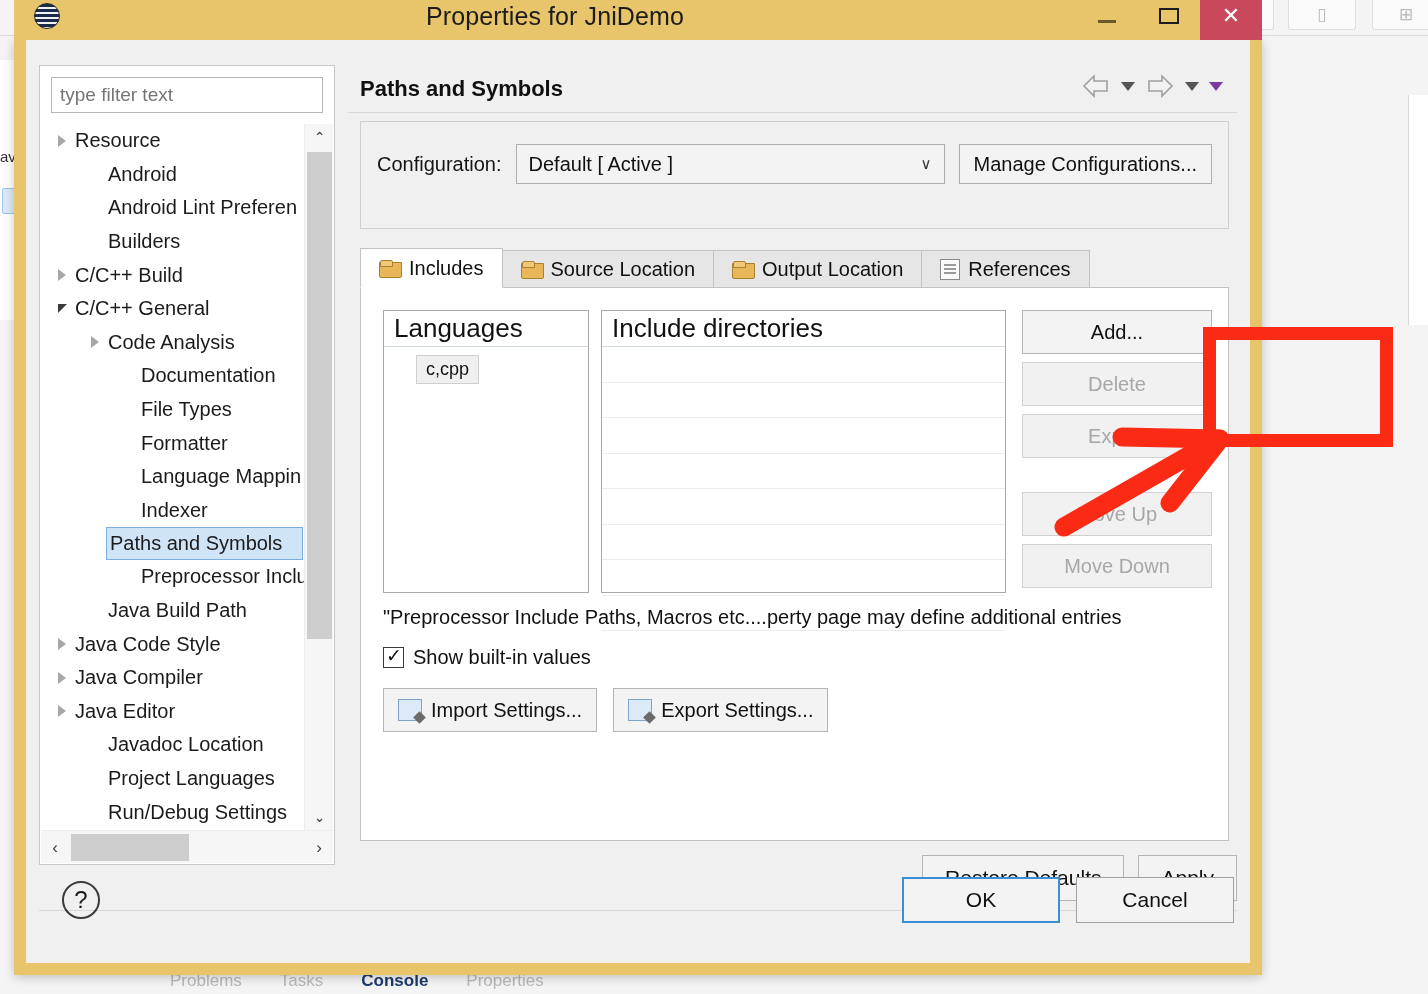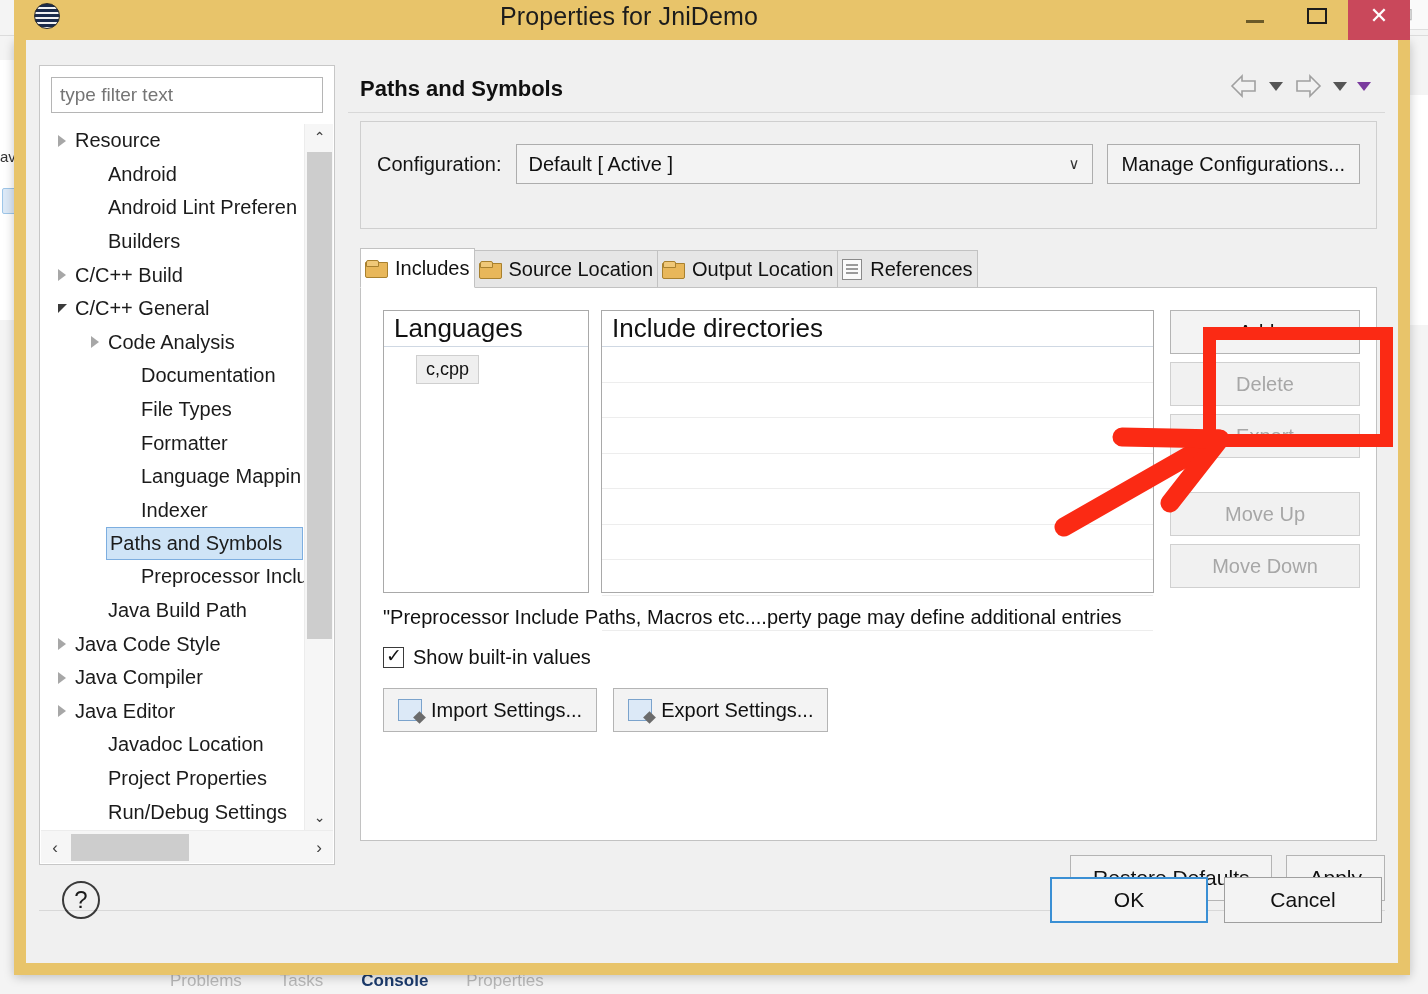--- a/index.html
+++ b/index.html
@@ -40,21 +40,21 @@
   .bg-bottom-tabs {
     position: absolute; left: 150px; bottom: -4px; height: 34px;
     display: flex; align-items: center; gap: 18px;
     font-size: 17px; color: #b8b8b8; white-space: nowrap;
   }
   .bg-bottom-tabs .active { color: #1b3a6b; font-weight: bold; }
   .bg-bt-ico { display: inline-block; width: 15px; height: 13px; margin-right: 5px; vertical-align: -1px; }
 
   
   #dialog {
-    position: absolute; left: 14px; top: 40px; width: 1396px; height: 935px;
+    position: absolute; left: 14px; top: 40px; width: 1248px; height: 935px;
     background: #fde047;
     border: 12px solid #e8c46a;
     border-top: none;
     box-shadow: 0 2px 10px rgba(0,0,0,.22);
   }
   .titlebar {
     position: absolute; left: -12px; right: -12px; top: -48px; height: 48px;
     background: #e8c46a; display: flex; align-items: center;
   }
   .title-icon {
@@ -165,21 +165,21 @@
   .cfg-btn {
     height: 40px; background: #f3f3f3; border: 1px solid #adadad;
     font-size: 20px; color: #111; padding: 0 14px; font-family: inherit;
     display: flex; align-items: center; white-space: nowrap;
   }
 
   
   .tabstrip { position: absolute; left: 12px; right: 8px; top: 183px; height: 40px; display: flex; align-items: flex-end; }
   .tab {
     height: 38px; display: flex; align-items: center; gap: 8px;
-    padding: 0 4px; font-size: 20px; color: #111;
+    padding: 0 18px; font-size: 20px; color: #111;
     background: #e6e6e6; border: 1px solid #c2c2c2; border-bottom: none;
     margin-right: -1px;
     justify-content: space-between;
   }
   .tab.active { background: #fff; height: 40px; border-bottom: 1px solid #fff; position: relative; z-index: 2; }
   .folder-ico { width: 22px; height: 19px; position: relative; flex: none; }
   .folder-ico::before {
     content: ""; position: absolute; left: 0; bottom: 0; width: 21px; height: 14px;
     background: #e8b75a; border: 1px solid #a9812e; border-radius: 0 0 2px 2px;
   }
@@ -415,21 +415,21 @@
               <span class="tree-label">Java Editor</span>
             </div>
             <div class="tree-row">
               <div style="width: 41px; flex: 0 0 auto;"></div>
               <div class="tw"></div>
               <span class="tree-label">Javadoc Location</span>
             </div>
             <div class="tree-row">
               <div style="width: 41px; flex: 0 0 auto;"></div>
               <div class="tw"></div>
-              <span class="tree-label">Project Properties</span>
+              <span class="tree-label">Project Languages</span>
             </div>
             <div class="tree-row">
               <div style="width: 41px; flex: 0 0 auto;"></div>
               <div class="tw"></div>
               <span class="tree-label">Run/Debug Settings</span>
             </div>
           </div>
       </div>
       <div class="tree-vscroll">
         <div class="vs-arrow up">⌃</div>

